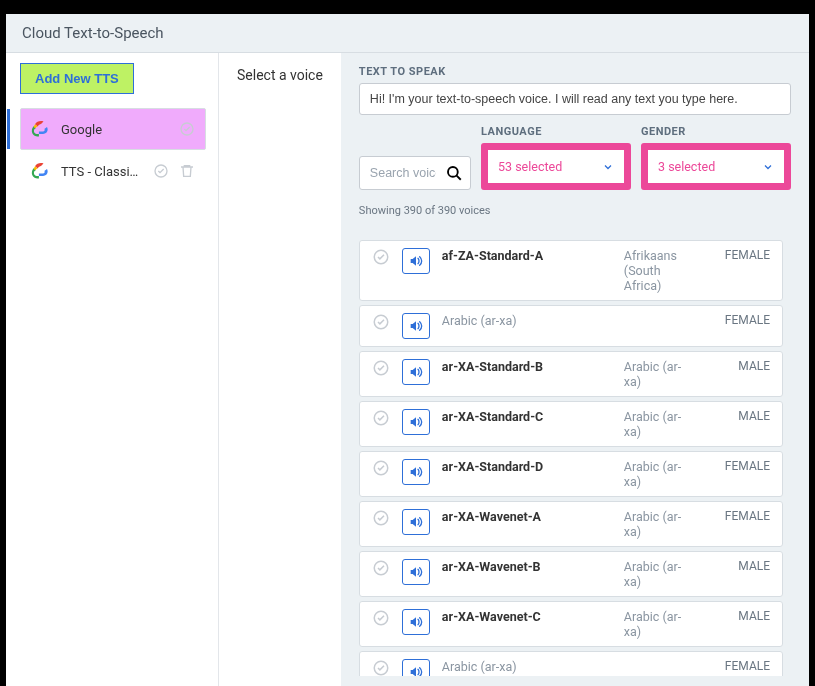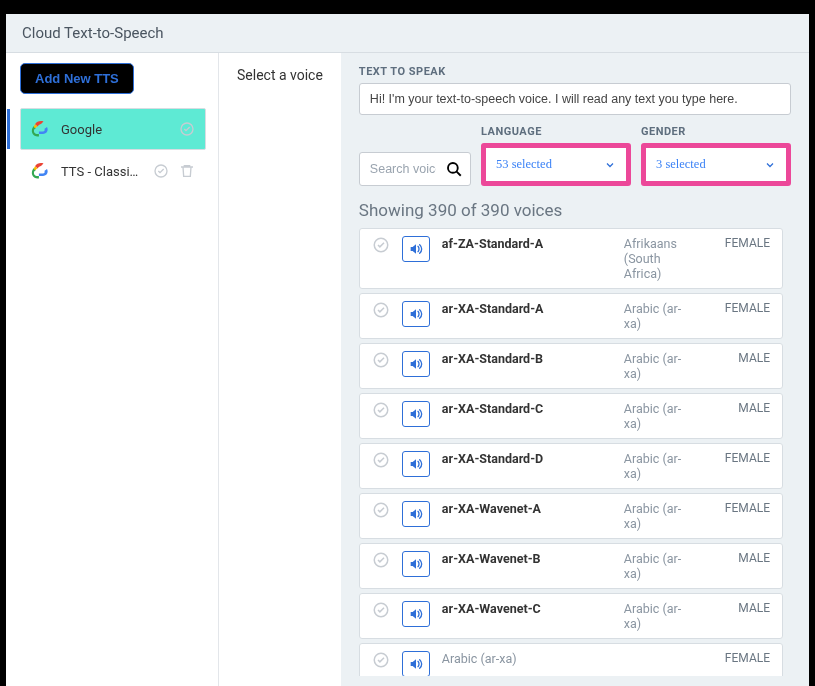--- a/index.html
+++ b/index.html
@@ -2,45 +2,45 @@
 <html><head>
 <meta charset="utf-8">
 <style>
 * { box-sizing: border-box; margin: 0; padding: 0; }
 body { font-family: -apple-system, BlinkMacSystemFont, "Segoe UI", Roboto, Arial, sans-serif; background: #000; padding: 6px; width: 815px; height: 686px; overflow: hidden; }
 .app { background: #fff; width: 100%; height: 100%; display: flex; flex-direction: column; overflow: hidden; margin-top: 8px; }
 .header { background: #ecf1f4; padding: 10px 16px; border-bottom: 1px solid #d7dde2; }
 .header-title { font-size: 15px; color: #4a5560; font-weight: 400; }
 .body { flex: 1; display: flex; overflow: hidden; }
 .sidebar { width: 213px; background: #fff; border-right: 1px solid #e3e6ea; padding: 10px 12px 10px 14px; }
-.add-btn { display: inline-block; border: 1px solid #2e6fd8; color: #2e6fd8; background: #000000; border-radius: 5px; padding: 7px 14px; font-size: 13px; font-weight: 600; margin-bottom: 14px; cursor: pointer; }
+.add-btn { display: inline-block; border: 1px solid #2e6fd8; color: #2e6fd8; background: #bef264; border-radius: 0; padding: 7px 14px; font-size: 13px; font-weight: 600; margin-bottom: 14px; cursor: pointer; }
 .gcloud-icon { display: inline-flex; align-items: center; justify-content: center; width: 20px; height: 20px; position: relative; }
 .gcloud-icon svg { width: 20px; height: 20px; }
 .side-item { display: flex; align-items: center; gap: 10px; padding: 10px 10px; border: 1px solid transparent; border-radius: 2px; cursor: pointer; position: relative; font-size: 13px; color: #333; }
-.side-item.active { border: 1px solid #d7dde2; background: #5eead4; }
+.side-item.active { border: 1px solid #d7dde2; background: #f0abfc; }
 .side-item.active::before { content: ""; position: absolute; left: -14px; top: 0; bottom: 0; width: 3px; background: #2e6fd8; }
 .side-item .label { flex: 1; white-space: nowrap; overflow: hidden; text-overflow: ellipsis; }
 .check-icon { width: 16px; height: 16px; color: #c7ccd2; flex-shrink: 0; }
 .check-icon svg, .trash-icon svg, .chevron-icon svg, .search-icon svg, .play-icon svg { width: 100%; height: 100%; display: block; }
 .trash-icon { width: 16px; height: 16px; color: #c7ccd2; flex-shrink: 0; cursor: pointer; }
 .main { flex: 1; display: flex; flex-direction: row; overflow: hidden; }
 .main-title-bar { background: #fff; padding: 14px 18px; border-bottom: 1px solid #e3e6ea; font-size: 14px; color: #333; }
 .panel { background: #ecf1f4; flex: 1; padding: 12px 18px; display: flex; flex-direction: column; overflow: hidden; }
 .section-label { font-size: 11px; font-weight: 700; color: #5e6e7e; letter-spacing: 0.5px; text-transform: uppercase; margin-bottom: 5px; }
 .text-input { width: 100%; background: #fff; border: 1px solid #c7ccd2; border-radius: 3px; padding: 8px 10px; font-size: 12.5px; color: #444; }
 .filters { display: flex; gap: 10px; margin-top: 10px; align-items: flex-end; }
 .filter-col { display: flex; flex-direction: column; }
 .filter-col.grow { flex: 1; }
 .search-wrap { position: relative; flex: 1; }
 .search-input { width: 100%; background: #fff; border: 1px solid #c7ccd2; border-radius: 3px; padding: 9px 34px 9px 10px; font-size: 12.5px; color: #4c1d95; }
 .search-input::placeholder { color: #9aa4af; }
 .search-icon { position: absolute; right: 8px; top: 50%; transform: translateY(-50%); width: 18px; height: 18px; color: #000; }
-.dropdown { background: #fff; border: 5px solid #ec4899; border-radius: 3px; padding: 9px 10px; font-size: 12.5px; color: #3b82f6; display: flex; align-items: center; justify-content: space-between; min-width: 150px; cursor: pointer; font-family: Liberation Serif, serif; }
+.dropdown { background: #fff; border: 7px solid #ec4899; border-radius: 3px; padding: 9px 10px; font-size: 12.5px; color: #ec4899; display: flex; align-items: center; justify-content: space-between; min-width: 150px; cursor: pointer; }
 .chevron-icon { width: 12px; height: 12px; color: #2e6fd8; }
-.count-row { font-size: 17px; color: #6a7682; padding: 14px 0 8px; }
+.count-row { font-size: 11px; color: #6a7682; padding: 14px 0 23px; }
 .voice-list { flex: 1; overflow-y: auto; padding-right: 8px; }
 .voice-list::-webkit-scrollbar { width: 6px; }
 .voice-list::-webkit-scrollbar-thumb { background: #c7ccd2; border-radius: 3px; }
 .voice-row { display: flex; align-items: flex-start; gap: 12px; background: #fff; border: 1px solid #d7dde2; border-radius: 3px; padding: 7px 12px; margin-bottom: 4px; }
 .voice-row .check-icon { width: 18px; height: 18px; }
 .play-btn { width: 28px; height: 26px; border: 1px solid #2e6fd8; border-radius: 3px; background: #fff; display: flex; align-items: center; justify-content: center; cursor: pointer; color: #2e6fd8; flex-shrink: 0; }
 .play-icon { width: 16px; height: 16px; }
 .voice-name { flex: 0 0 170px; font-size: 12.5px; font-weight: 700; color: #333; }
 .voice-lang { flex: 1; font-size: 12.5px; color: #8a95a1; }
 .voice-gender { flex: 0 0 60px; font-size: 12px; color: #6a7682; text-align: right; }
@@ -174,21 +174,20 @@
               </span>
               <span class="play-btn">
                 <span class="play-icon">
                   <svg viewBox="0 0 24 24" fill="currentColor">
                     <path d="M4 9v6h3l5 4V5L7 9H4z"></path>
                     <path d="M15 8c1 1 1.5 2.3 1.5 4s-.5 3-1.5 4" fill="none" stroke="currentColor" stroke-width="2" stroke-linecap="round"></path>
                     <path d="M17.5 5.5c2 1.8 3 4 3 6.5s-1 4.7-3 6.5" fill="none" stroke="currentColor" stroke-width="2" stroke-linecap="round"></path>
                   </svg>
                 </span>
               </span>
-              <span class="voice-name">ar-XA-Standard-A</span>
               <span class="voice-lang">Arabic (ar-xa)</span>
               <span class="voice-gender">FEMALE</span>
             </div>
             <div class="voice-row">
               <span class="check-icon">
                 <svg viewBox="0 0 24 24" fill="none" stroke="currentColor" stroke-width="2">
                   <circle cx="12" cy="12" r="9"></circle>
                   <path d="M8 12l2.5 2.5L16 9"></path>
                 </svg>
               </span>

